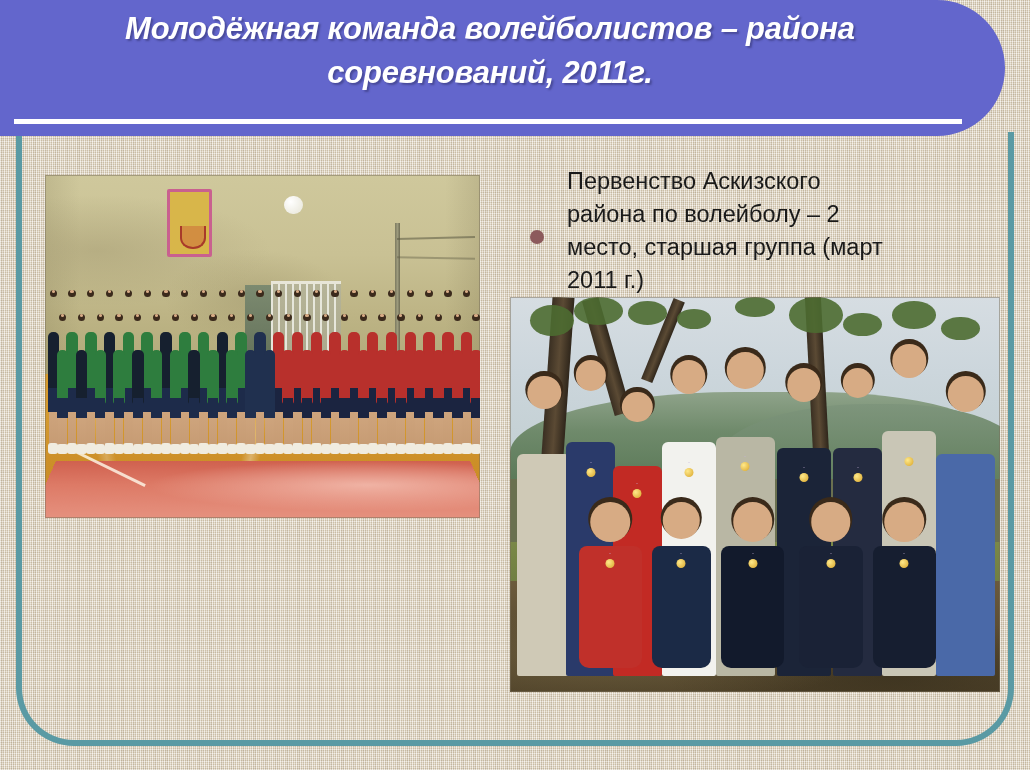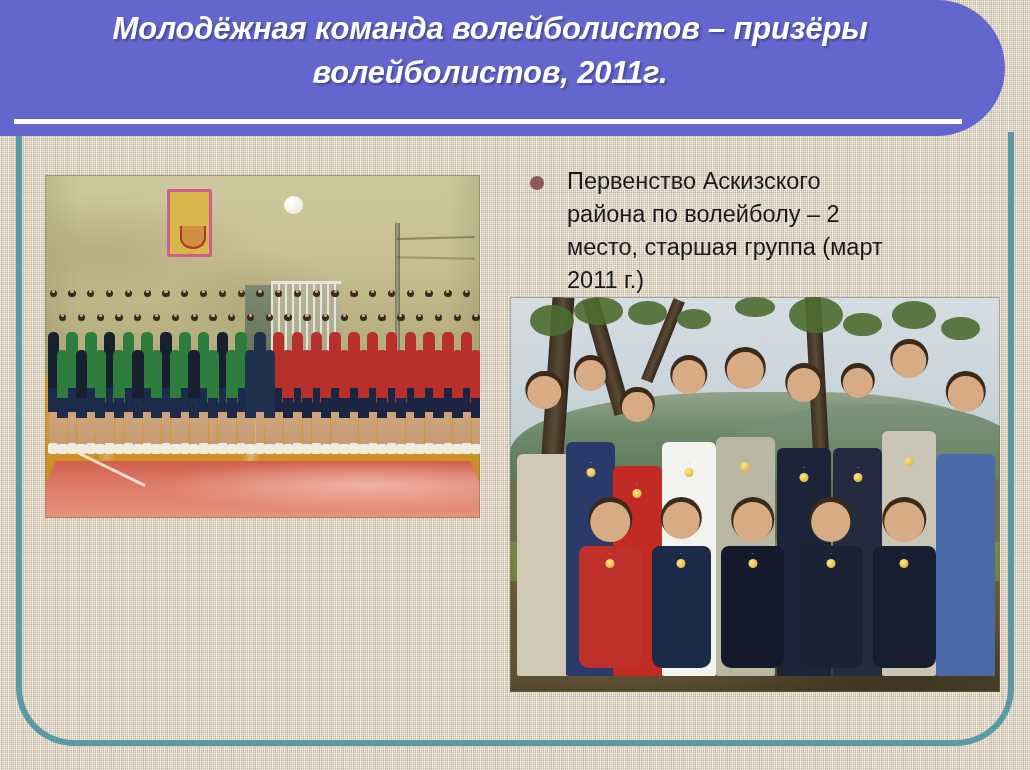--- a/index.html
+++ b/index.html
@@ -137,38 +137,38 @@
   .p2head{position:absolute;left:50%;transform:translateX(-50%);top:0;width:62%;padding-bottom:62%;
     border-radius:50%;background:#d7ab84;box-shadow:0 -3px 0 2px #3a2a1a;}
   .p2body{position:absolute;left:0;top:26%;width:100%;height:74%;border-radius:6px 6px 2px 2px;}
   .medal{position:absolute;left:50%;transform:translateX(-50%);top:34%;width:9px;height:9px;border-radius:50%;
     background:radial-gradient(circle at 35% 35%,#ffe98a,#d8a428);box-shadow:0 -10px 0 -4px rgba(200,180,220,.85);}
 
   .photo-border{position:absolute;left:0;top:0;width:100%;height:100%;box-sizing:border-box;
     border:1px solid rgba(120,110,90,.5);}
 
   
-  .bullet-block{position:absolute;display:flex;align-items:flex-start;}
+  .bullet-block{position:absolute;display:flex;align-items:center;}
   .bullet-dot{flex:0 0 auto;width:14px;height:14px;border-radius:50%;background:#8c5a5c;
     margin-top:11px;margin-right:23px;}
   .bullet-text{color:#1a1a1a;font-size:23.5px;line-height:33px;}
   #block-top{left:530px;top:165px;width:365px;}
   #block-bottom{left:57px;top:533px;width:380px;}
 </style>
 </head>
 <body>
 
 <div id="slide">
 
   <div id="frame"></div>
 
   <div id="titlebar">
     <div id="title-text">
-      <div>Молодёжная команда волейболистов – призёры</div>
-      <div>волейболистов, 2011г.</div>
+      <div>Молодёжная команда волейболистов – района</div>
+      <div>соревнований, 2011г.</div>
     </div>
     <div id="title-rule"></div>
   </div>
 
   <div class="photo" id="photo-gym">
     <div class="gym-wall"></div>
     <div class="gym-hoopboard"></div>
     <div class="gym-hoop"></div>
     <div class="gym-ball"></div>
     <div class="gym-pole"></div>

